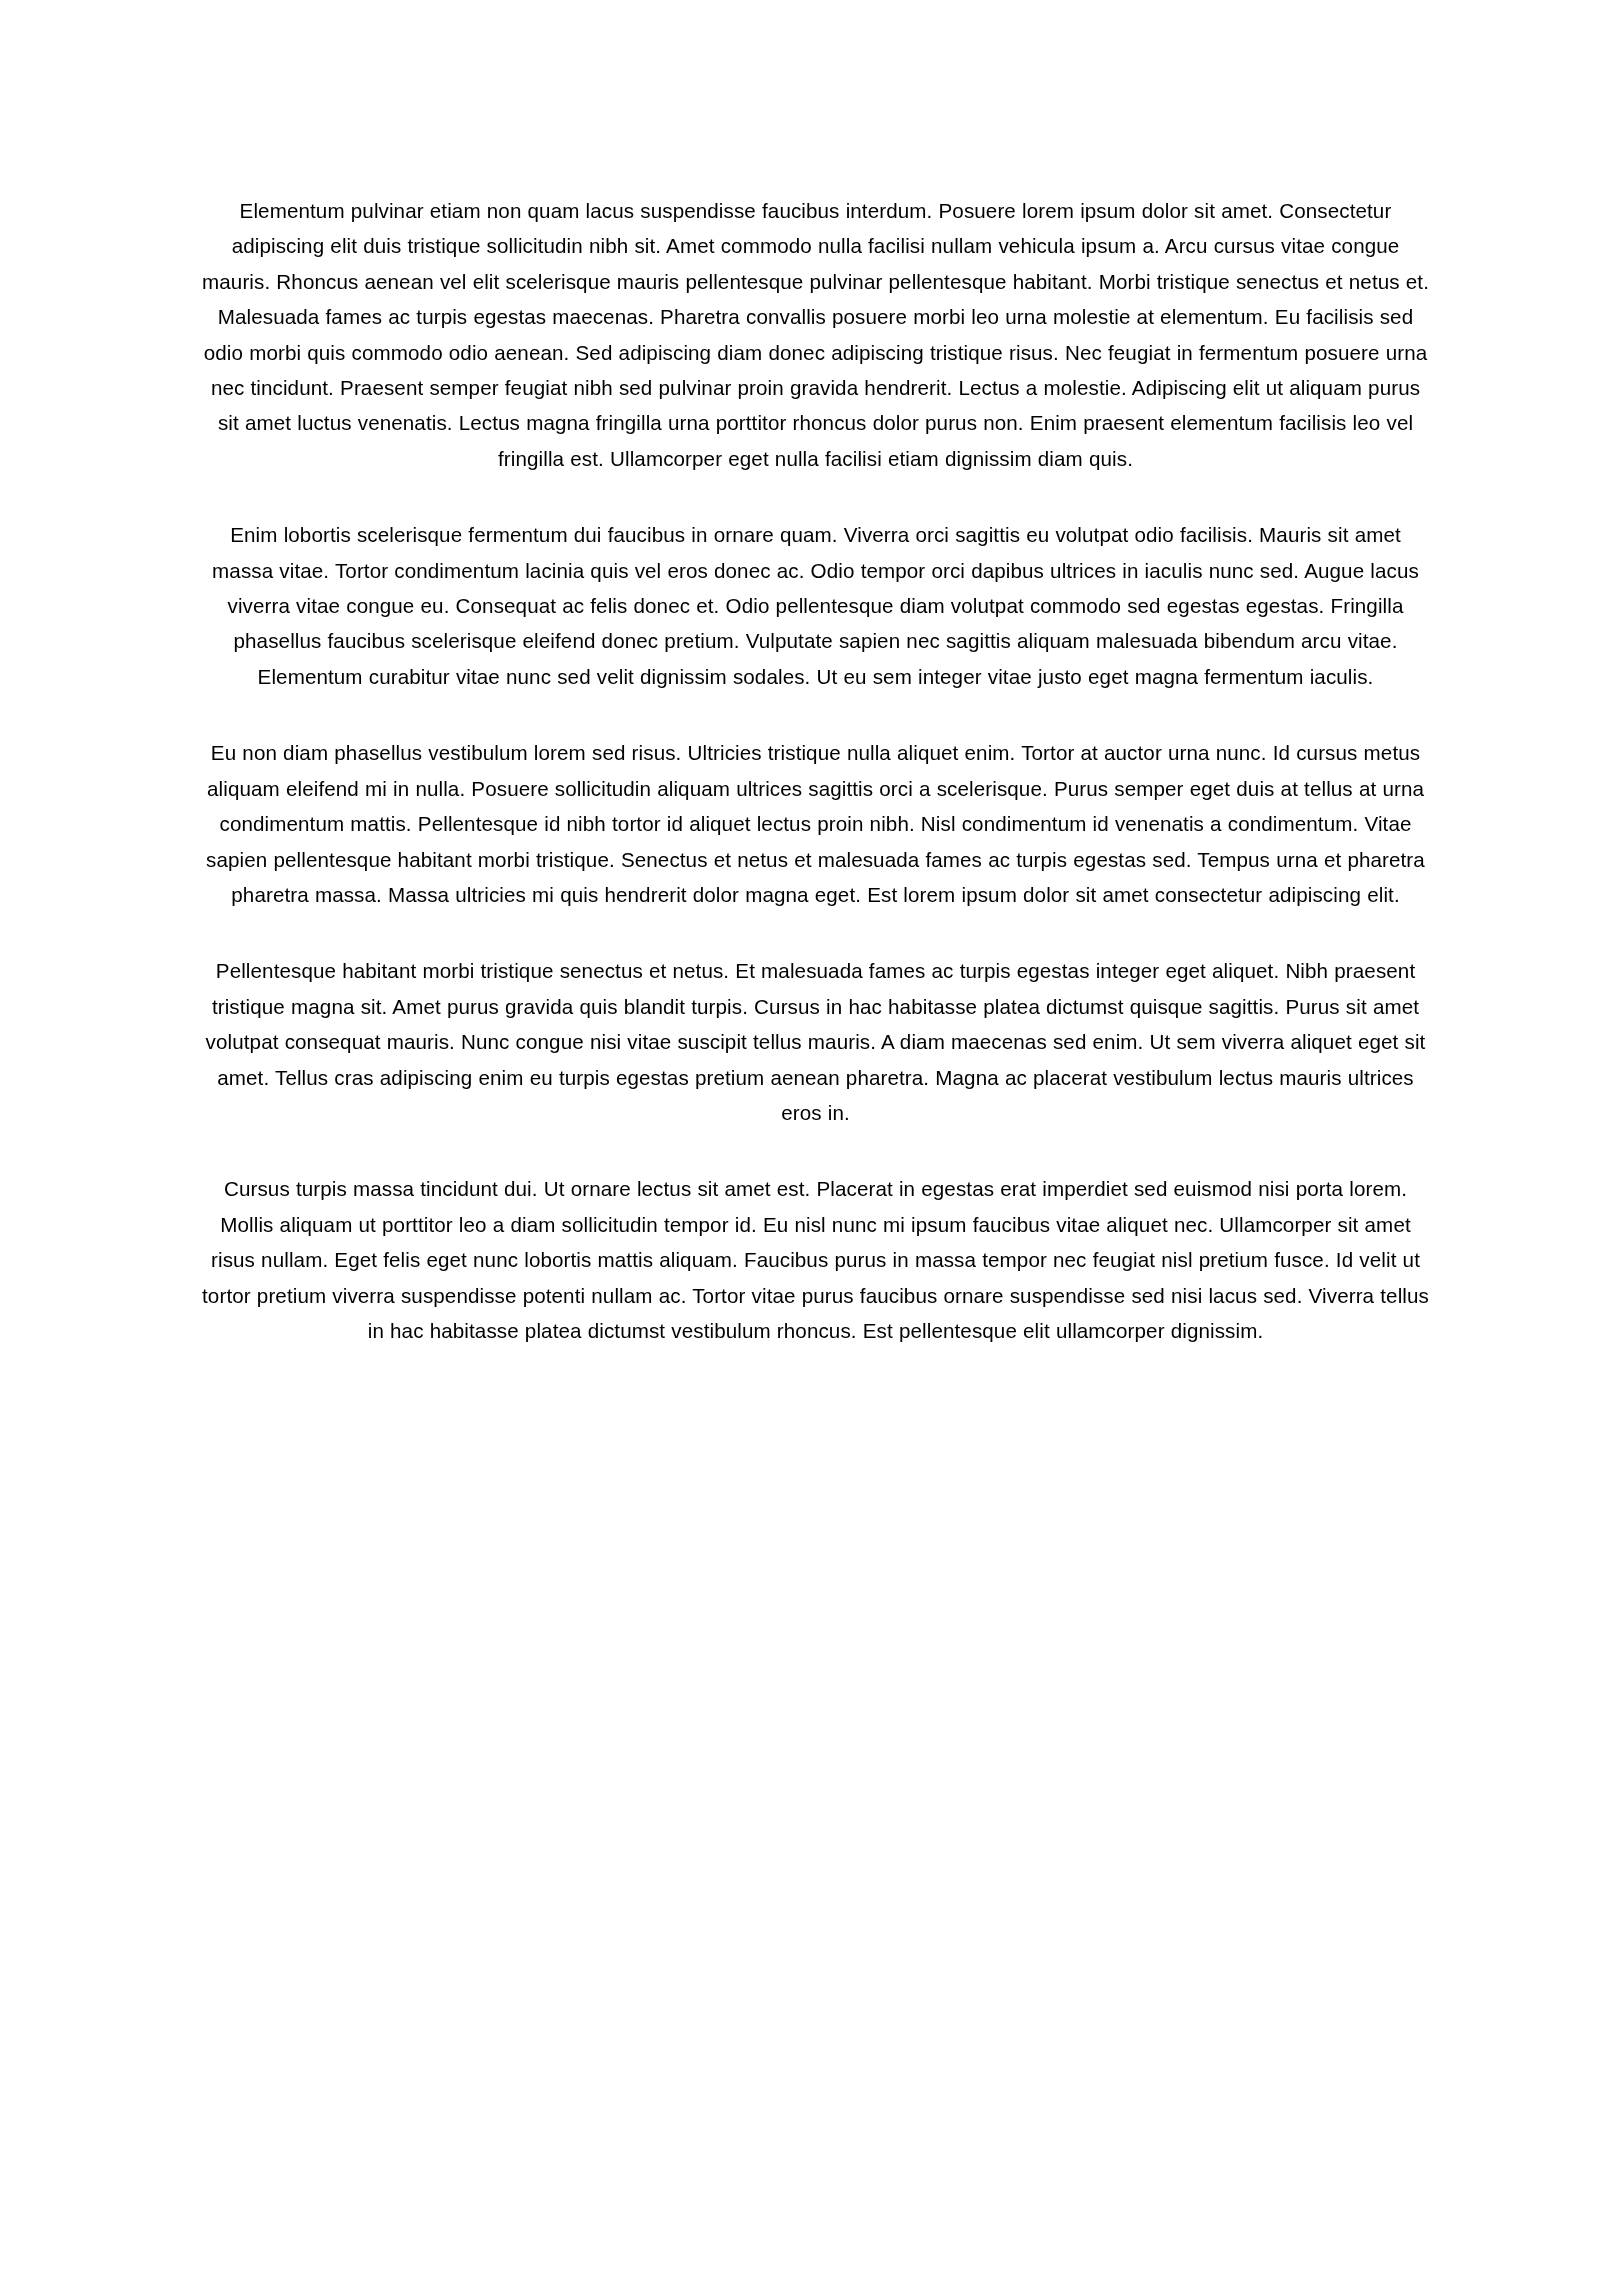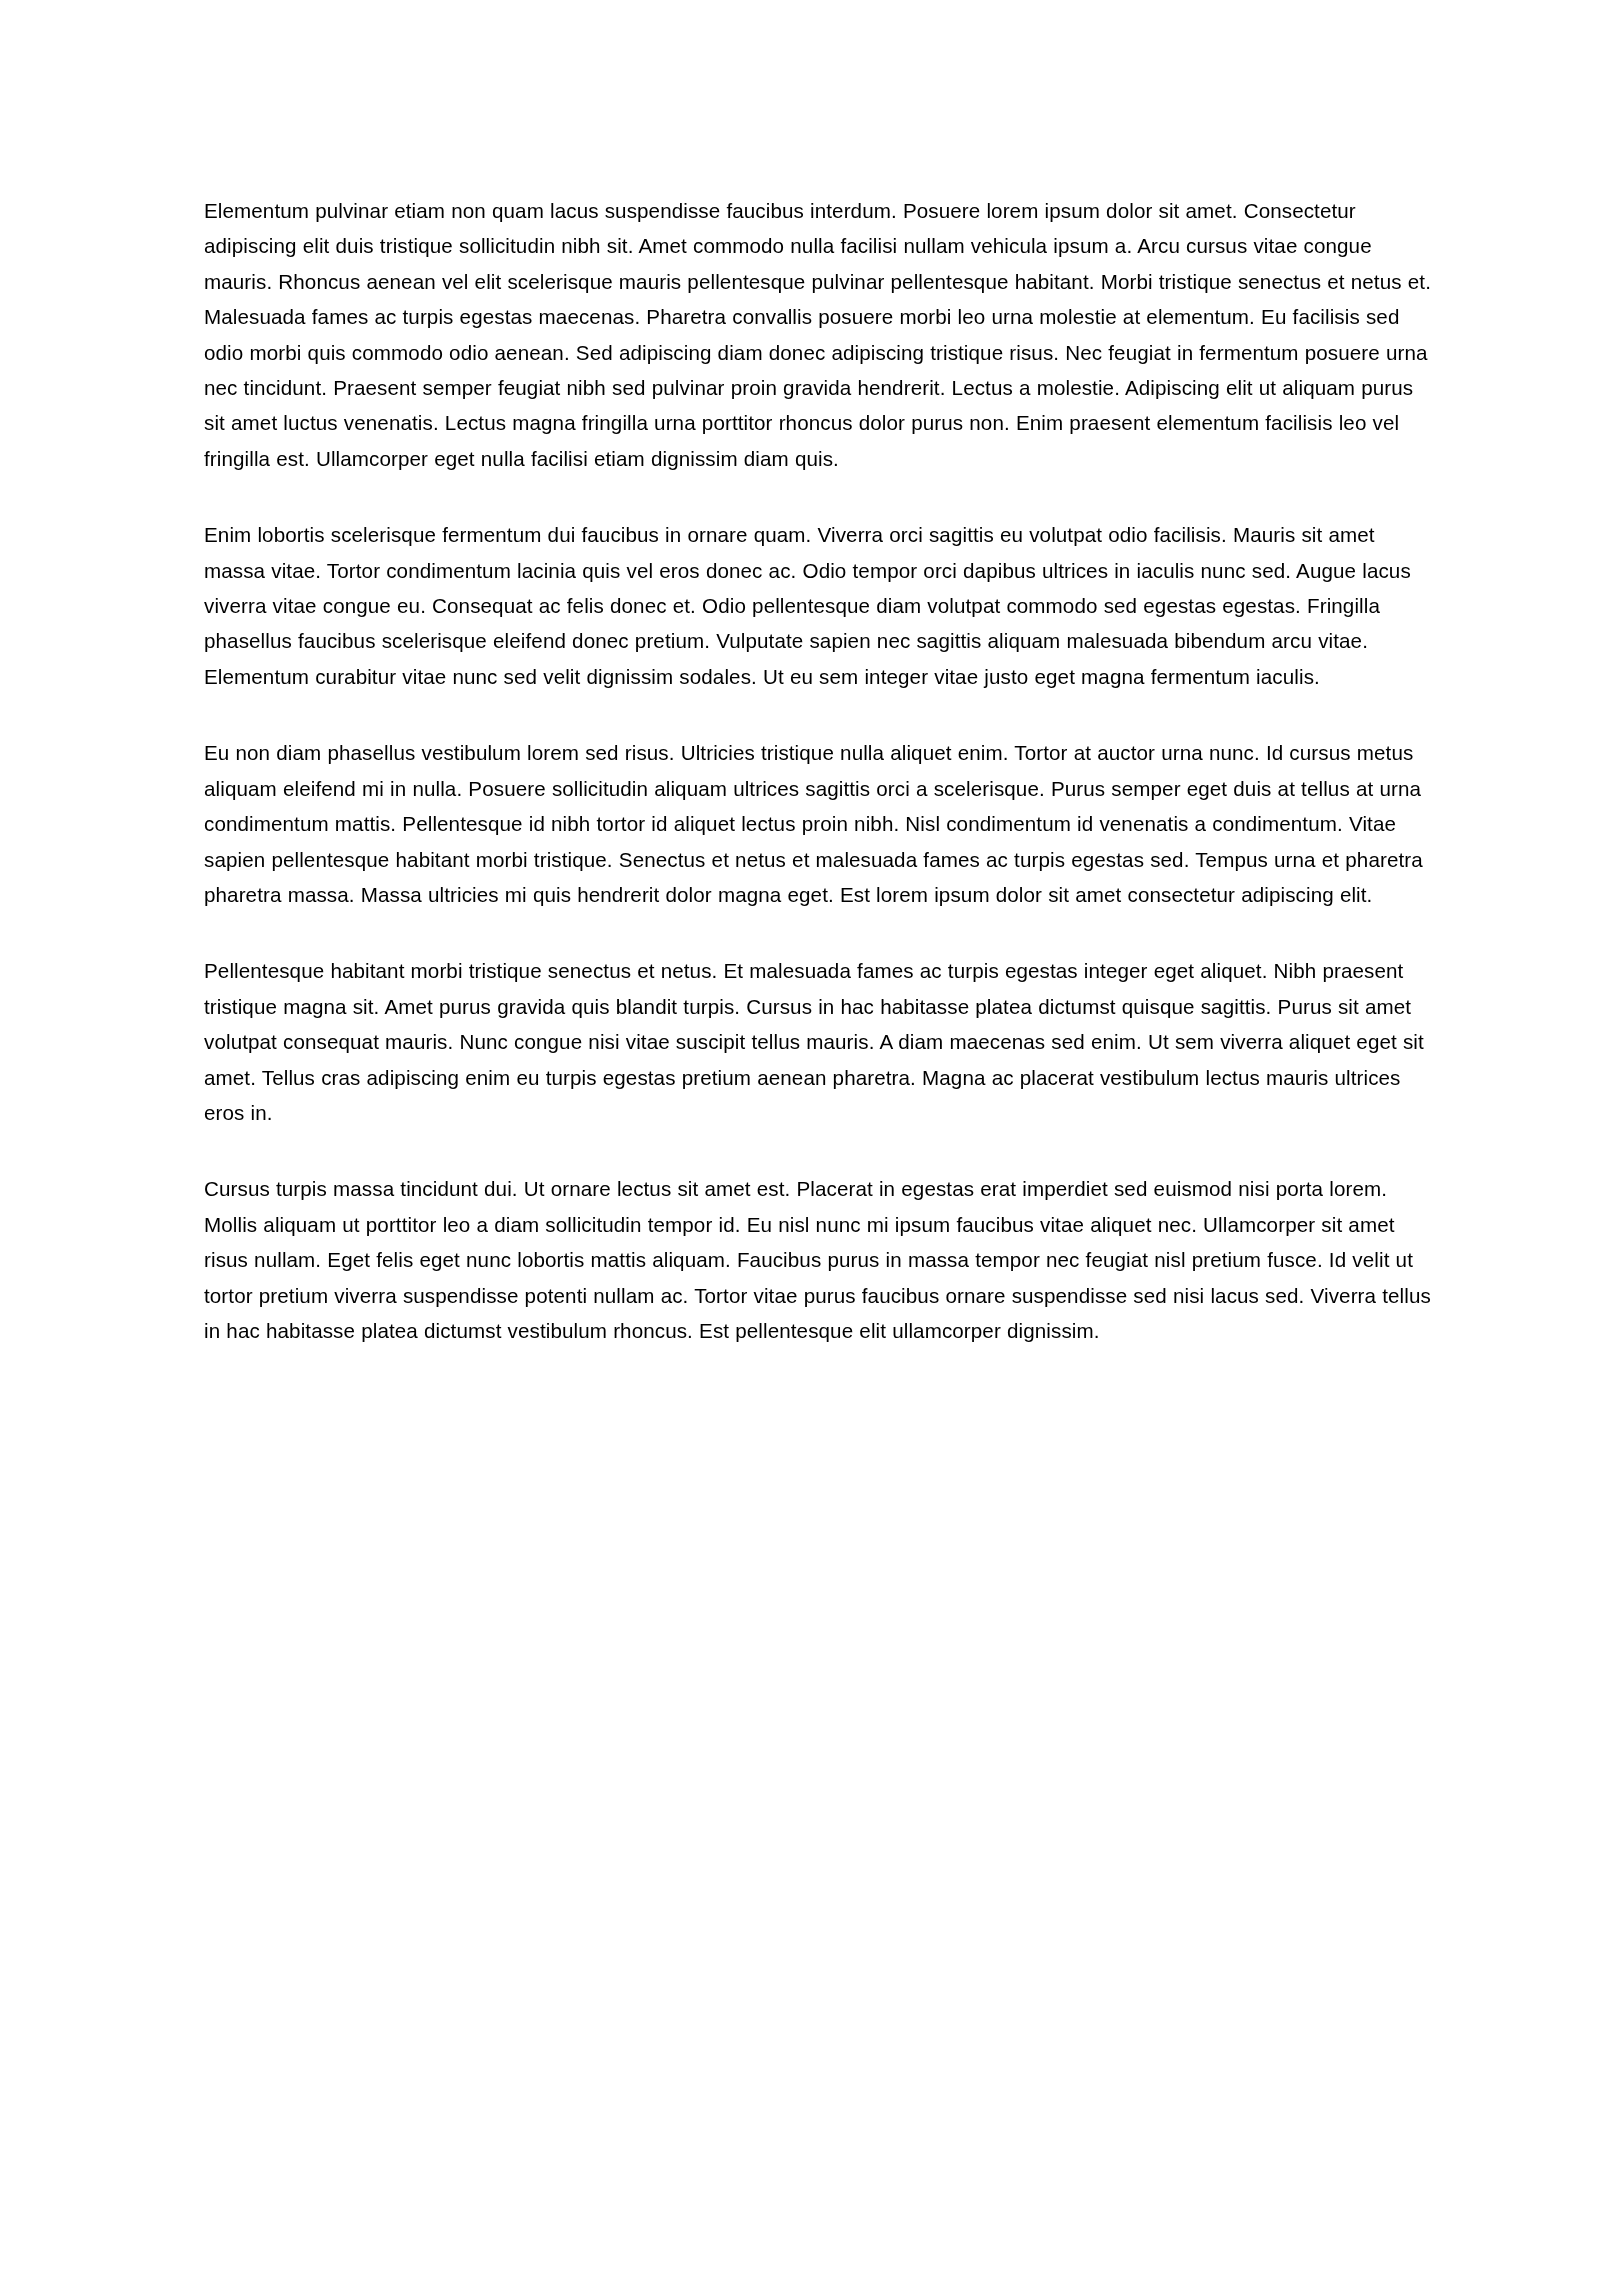--- a/index.html
+++ b/index.html
@@ -22,22 +22,22 @@
     position: absolute;
     left: 196px;
     top: 193px;
     width: 1237px;
   }
   .para {
     font-family: "Liberation Sans", sans-serif;
     font-size: 20.6px;
     line-height: 1.72;
     color: #000000;
-    text-align: left;
-    margin: 0 0 41px 8px;
+    text-align: center;
+    margin: 0 0 41px 2px;
     letter-spacing: 0.1px;
     word-spacing: 0.3px;
   }
   .para:last-child {
     margin-bottom: 0;
   }
 </style>
 </head>
 <body>
 

